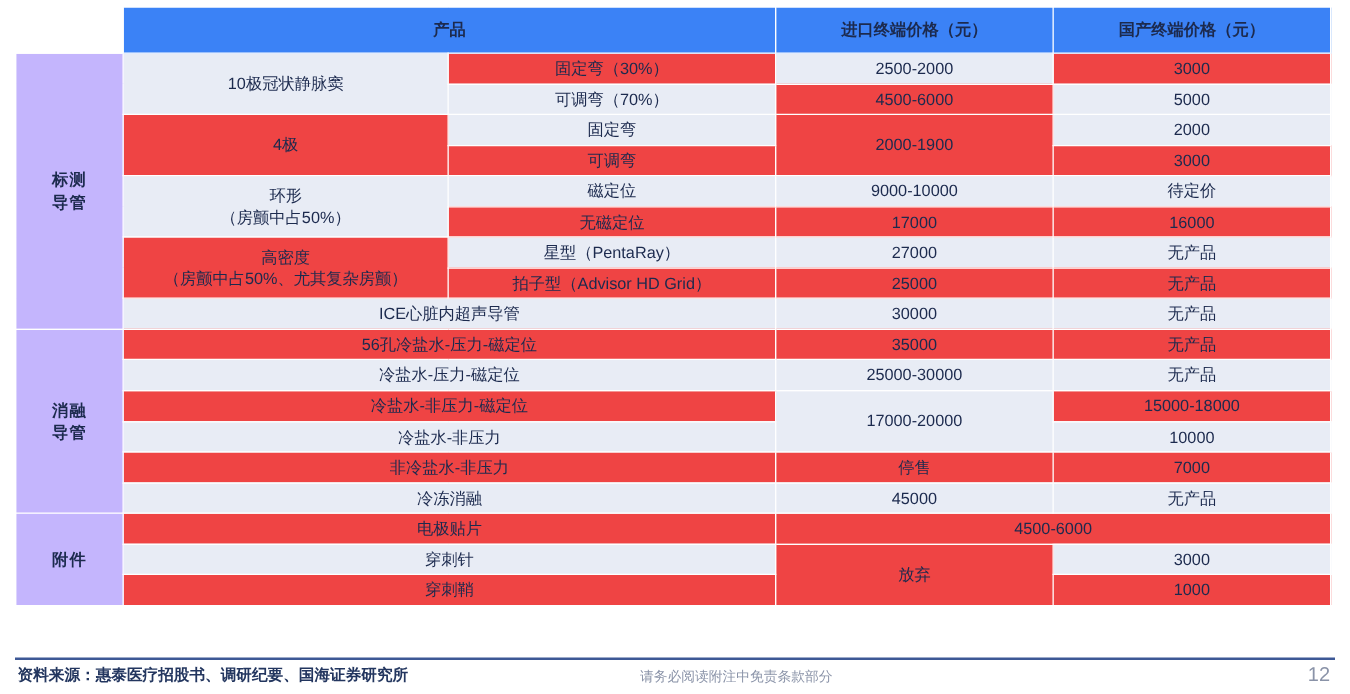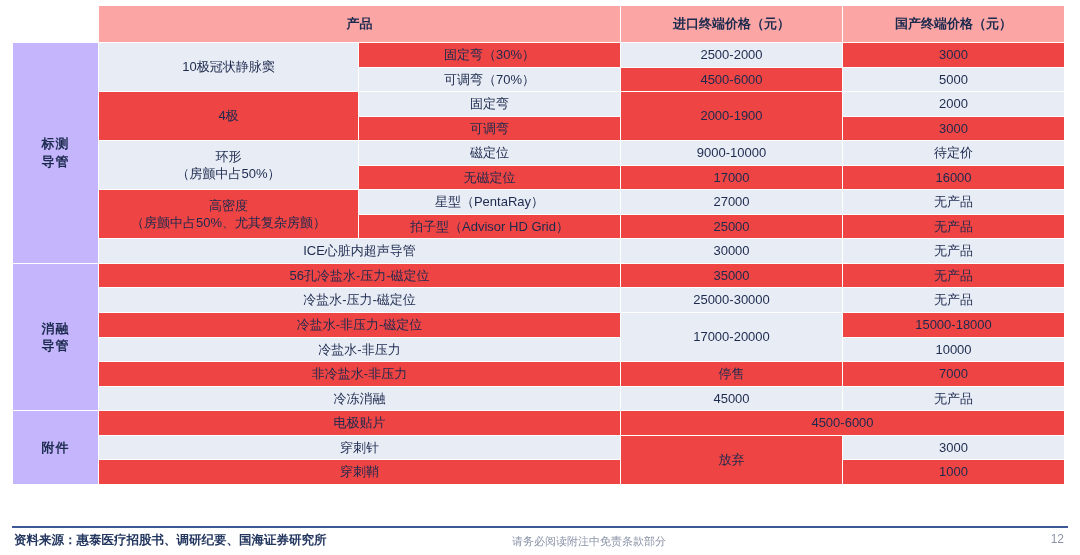--- a/index.html
+++ b/index.html
@@ -29,21 +29,21 @@
     border: 1px solid #ffffff;
     text-align: center;
     vertical-align: middle;
     font-size: 13px;
     color: #1c2a4e;
     padding: 3px 2px;
     line-height: 1.35;
   }
   
   thead th {
-    background: #fca5a5;
+    background: #3b82f6;
     color: #ffffff;
     font-weight: bold;
     font-size: 15px;
     height: 30px;
     border: 1px solid #ffffff;
   }
   thead th.blank {
     background: #ffffff;
     border-left: none;
     border-top: none;
@@ -93,21 +93,21 @@
     left: 460px;
     top: 8px;
     font-size: 11px;
     color: #8a93a8;
     margin-left: 40px;
   }
   .footer-page {
     position: absolute;
     right: 4px;
     top: 6px;
-    font-size: 12px;
+    font-size: 16px;
     color: #8a93a8;
     text-align: right;
   }
 </style>
 </head>
 <body>
 
 <div class="slide">
 
   <table class="price-table">

